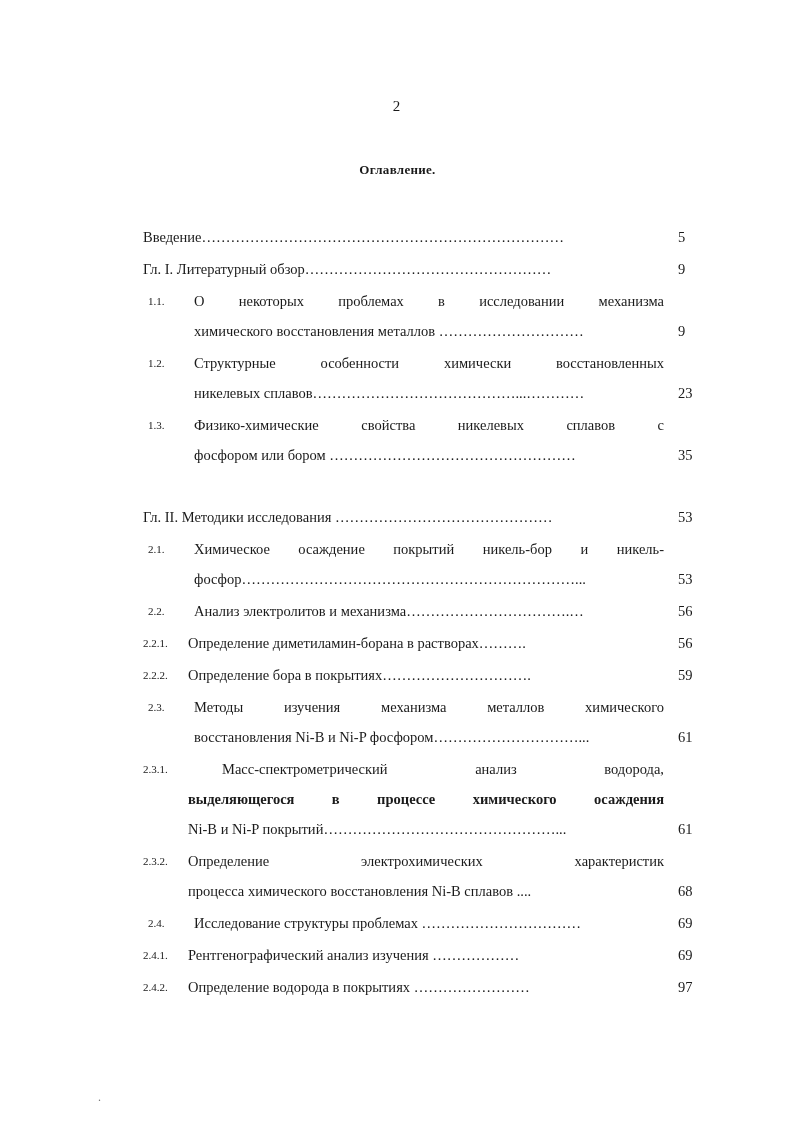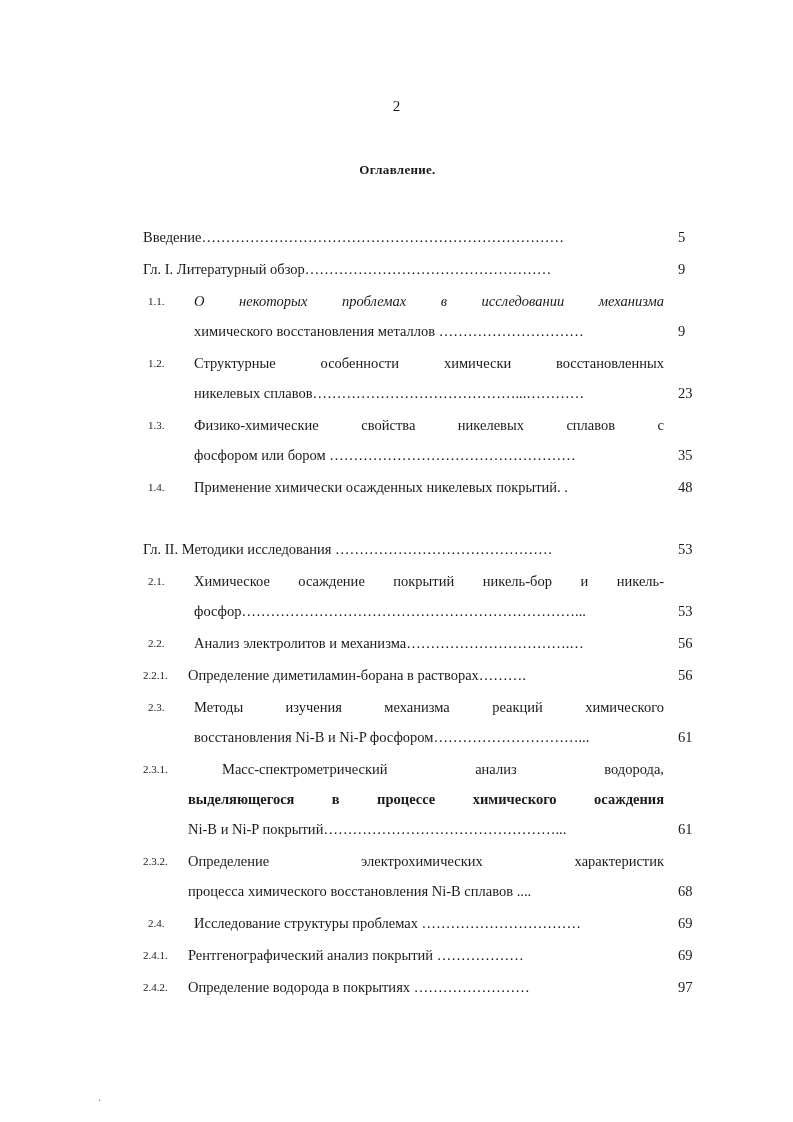--- a/index.html
+++ b/index.html
@@ -112,45 +112,40 @@
         <div class="pg">5</div>
       </div>
       <div class="entry lvl0">
         <div class="num " style="width: 0px;"></div>
         <div class="body"><span class="line">Гл. I. Литературный обзор……………………………………………</span></div>
         <div class="pg">9</div>
       </div>
       <div class="entry lvl1">
         <div class="num num-l1">1.1.</div>
         <div class="body just">
-          <span class="line" style="text-align: justify; text-align-last: justify; font-style: italic;">О некоторых проблемах в исследовании механизма</span>
+          <span class="line" style="text-align: justify; text-align-last: justify;">О некоторых проблемах в исследовании механизма</span>
           <span class="line">химического восстановления металлов …………………………</span>
         </div>
         <div class="pg" style="align-self: flex-end;">9</div>
       </div>
       <div class="entry lvl1">
         <div class="num num-l1">1.2.</div>
         <div class="body just">
           <span class="line" style="text-align: justify; text-align-last: justify;">Структурные особенности химически восстановленных</span>
           <span class="line">никелевых сплавов……………………………………...…………</span>
         </div>
         <div class="pg" style="align-self: flex-end;">23</div>
       </div>
       <div class="entry lvl1">
         <div class="num num-l1">1.3.</div>
         <div class="body just">
           <span class="line" style="text-align: justify; text-align-last: justify;">Физико-химические свойства никелевых сплавов с</span>
           <span class="line">фосфором или бором ……………………………………………</span>
         </div>
         <div class="pg" style="align-self: flex-end;">35</div>
-      </div>
-      <div class="entry lvl1">
-        <div class="num num-l1">1.4.</div>
-        <div class="body"><span class="line">Применение химически осажденных никелевых покрытий. .</span></div>
-        <div class="pg">48</div>
       </div>
       <div class="spacer-lg"></div>
       <div class="entry lvl0">
         <div class="num " style="width: 0px;"></div>
         <div class="body"><span class="line">Гл. II. Методики исследования ………………………………………</span></div>
         <div class="pg">53</div>
       </div>
       <div class="entry lvl1">
         <div class="num num-l1">2.1.</div>
         <div class="body just">
@@ -162,24 +157,29 @@
       <div class="entry lvl1">
         <div class="num num-l1">2.2.</div>
         <div class="body"><span class="line">Анализ электролитов и механизма…………………………….…</span></div>
         <div class="pg">56</div>
       </div>
       <div class="entry lvl2">
         <div class="num num-l2">2.2.1.</div>
         <div class="body indent2"><span class="line">Определение диметиламин-борана в растворах……….</span></div>
         <div class="pg">56</div>
       </div>
+      <div class="entry lvl2">
+        <div class="num num-l2">2.2.2.</div>
+        <div class="body indent2"><span class="line">Определение бора в покрытиях………………………….</span></div>
+        <div class="pg">59</div>
+      </div>
       <div class="entry lvl1">
         <div class="num num-l1">2.3.</div>
         <div class="body just">
-          <span class="line" style="text-align: justify; text-align-last: justify;">Методы изучения механизма реакций химического</span>
+          <span class="line" style="text-align: justify; text-align-last: justify;">Методы изучения механизма металлов химического</span>
           <span class="line">восстановления Ni-B и Ni-P фосфором…………………………...</span>
         </div>
         <div class="pg" style="align-self: flex-end;">61</div>
       </div>
       <div class="entry lvl2">
         <div class="num num-l2">2.3.1.</div>
         <div class="body just indent2">
           <span class="line" style="text-align: justify; text-align-last: justify; margin-left: 34px;">Масс-спектрометрический анализ водорода,</span>
           <span class="line" style="text-align: justify; text-align-last: justify; padding-left: 0px; font-weight: bold;">выделяющегося в процессе химического осаждения</span>
           <span class="line" style="padding-left: 0px;">Ni-B и Ni-P покрытий…………………………………………...</span>
@@ -194,21 +194,21 @@
         </div>
         <div class="pg" style="align-self: flex-end;">68</div>
       </div>
       <div class="entry lvl1">
         <div class="num num-l1">2.4.</div>
         <div class="body"><span class="line">Исследование структуры проблемах ……………………………</span></div>
         <div class="pg">69</div>
       </div>
       <div class="entry lvl2">
         <div class="num num-l2">2.4.1.</div>
-        <div class="body indent2"><span class="line">Рентгенографический анализ покрытий ………………</span></div>
+        <div class="body indent2"><span class="line">Рентгенографический анализ изучения ………………</span></div>
         <div class="pg">69</div>
       </div>
       <div class="entry lvl2">
         <div class="num num-l2">2.4.2.</div>
         <div class="body indent2"><span class="line">Определение водорода в покрытиях ……………………</span></div>
         <div class="pg">97</div>
       </div>
     </div>
 
   <div class="corner-mark">.</div>

